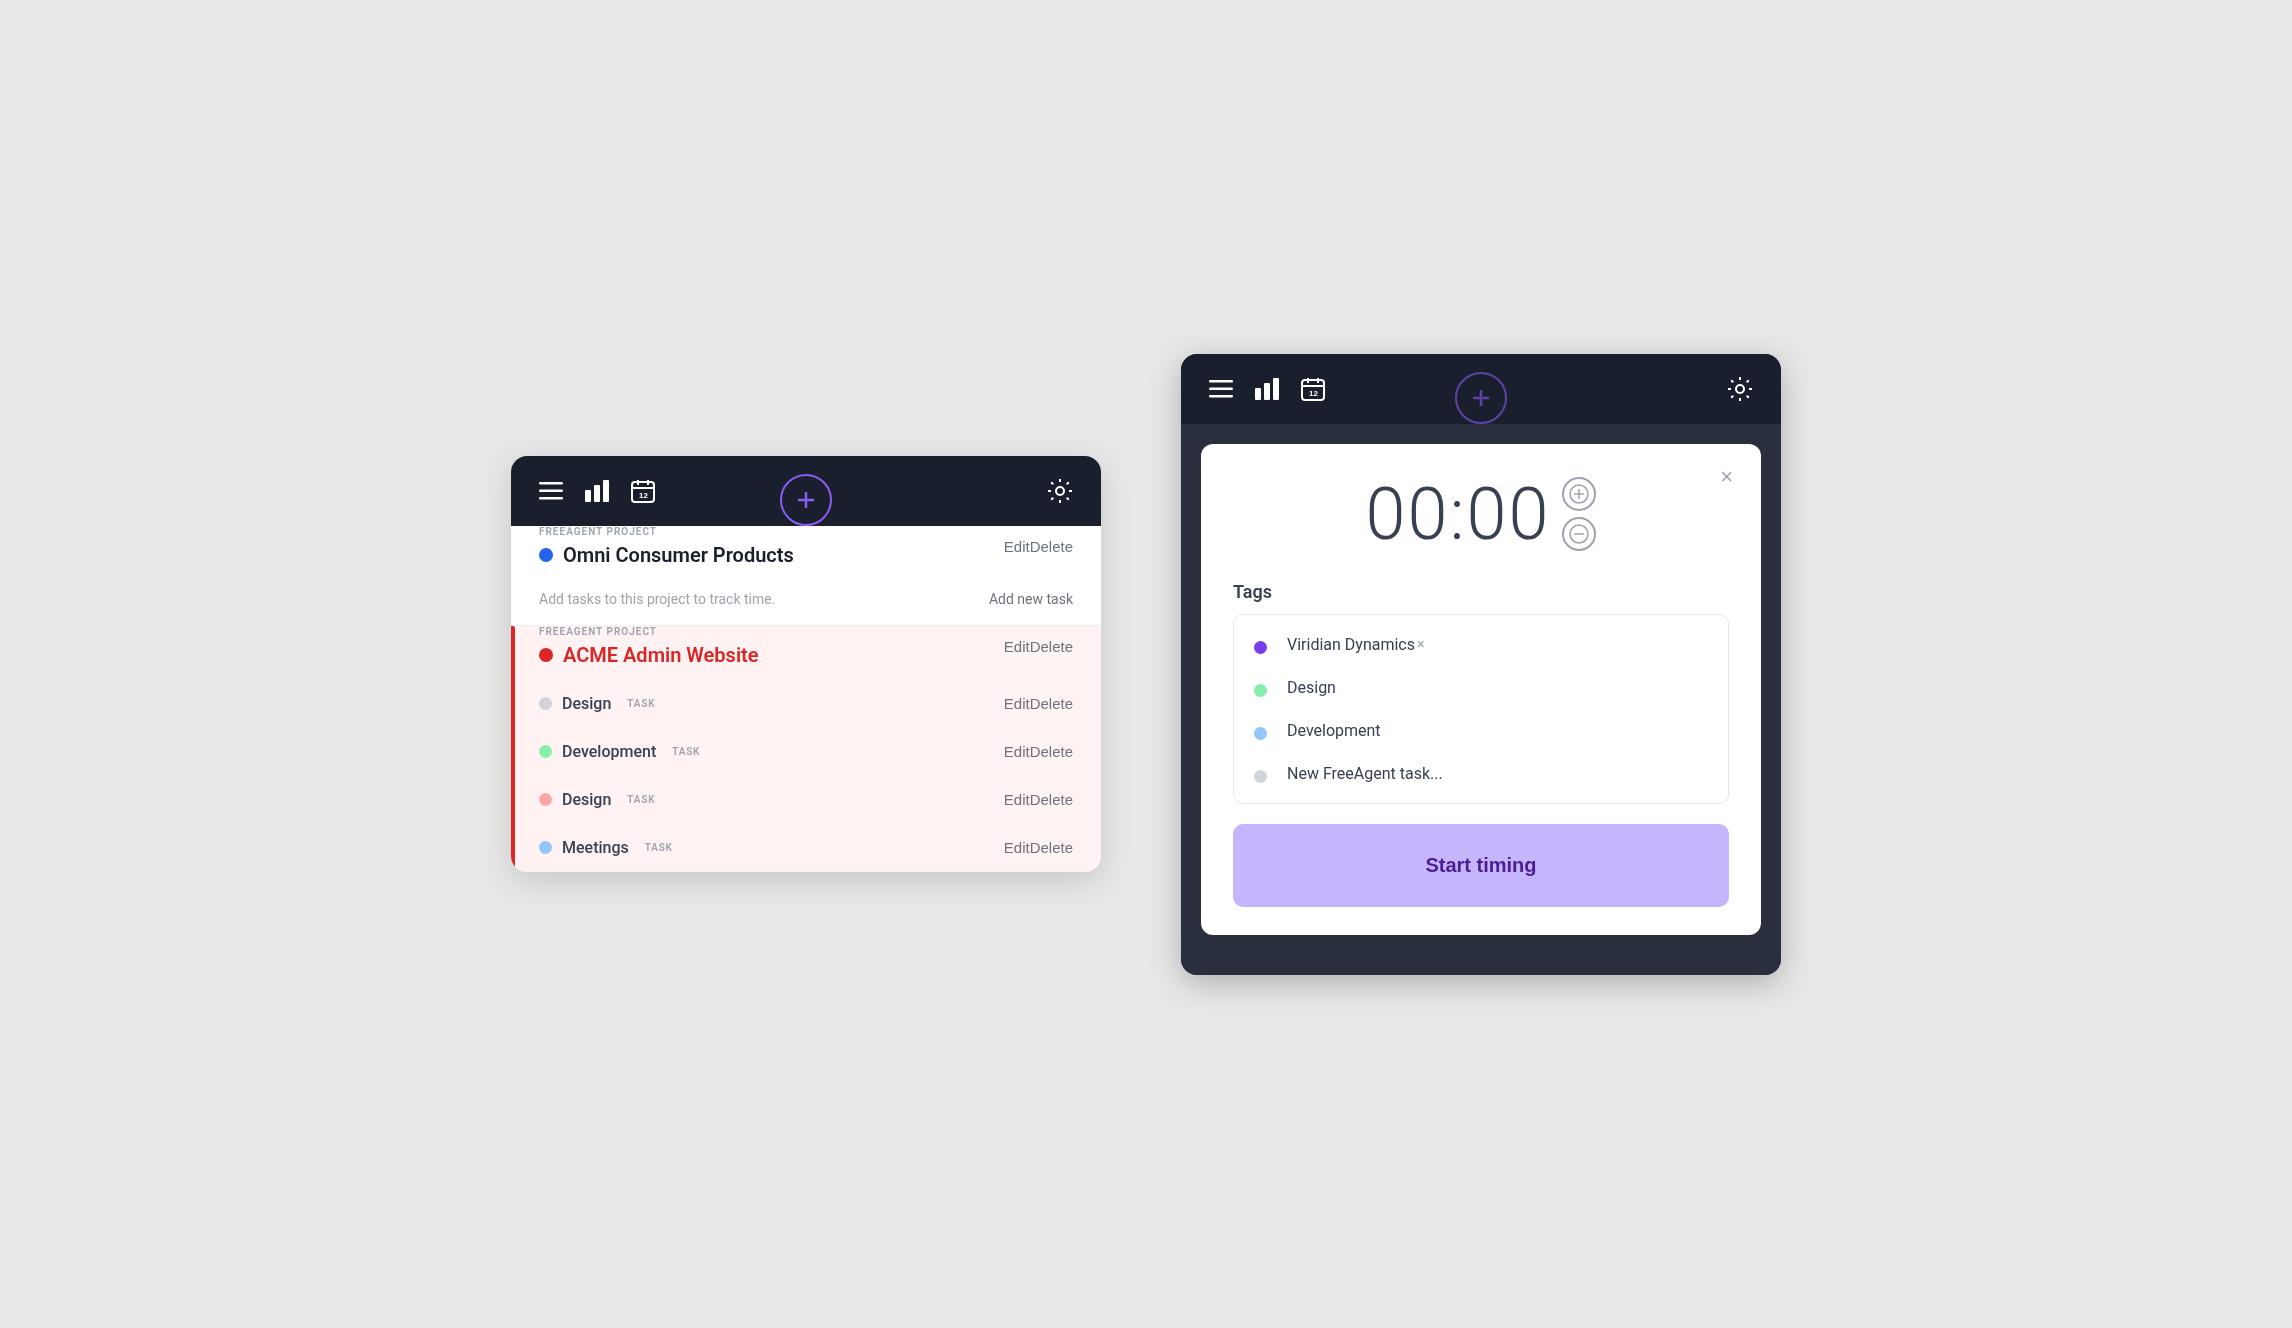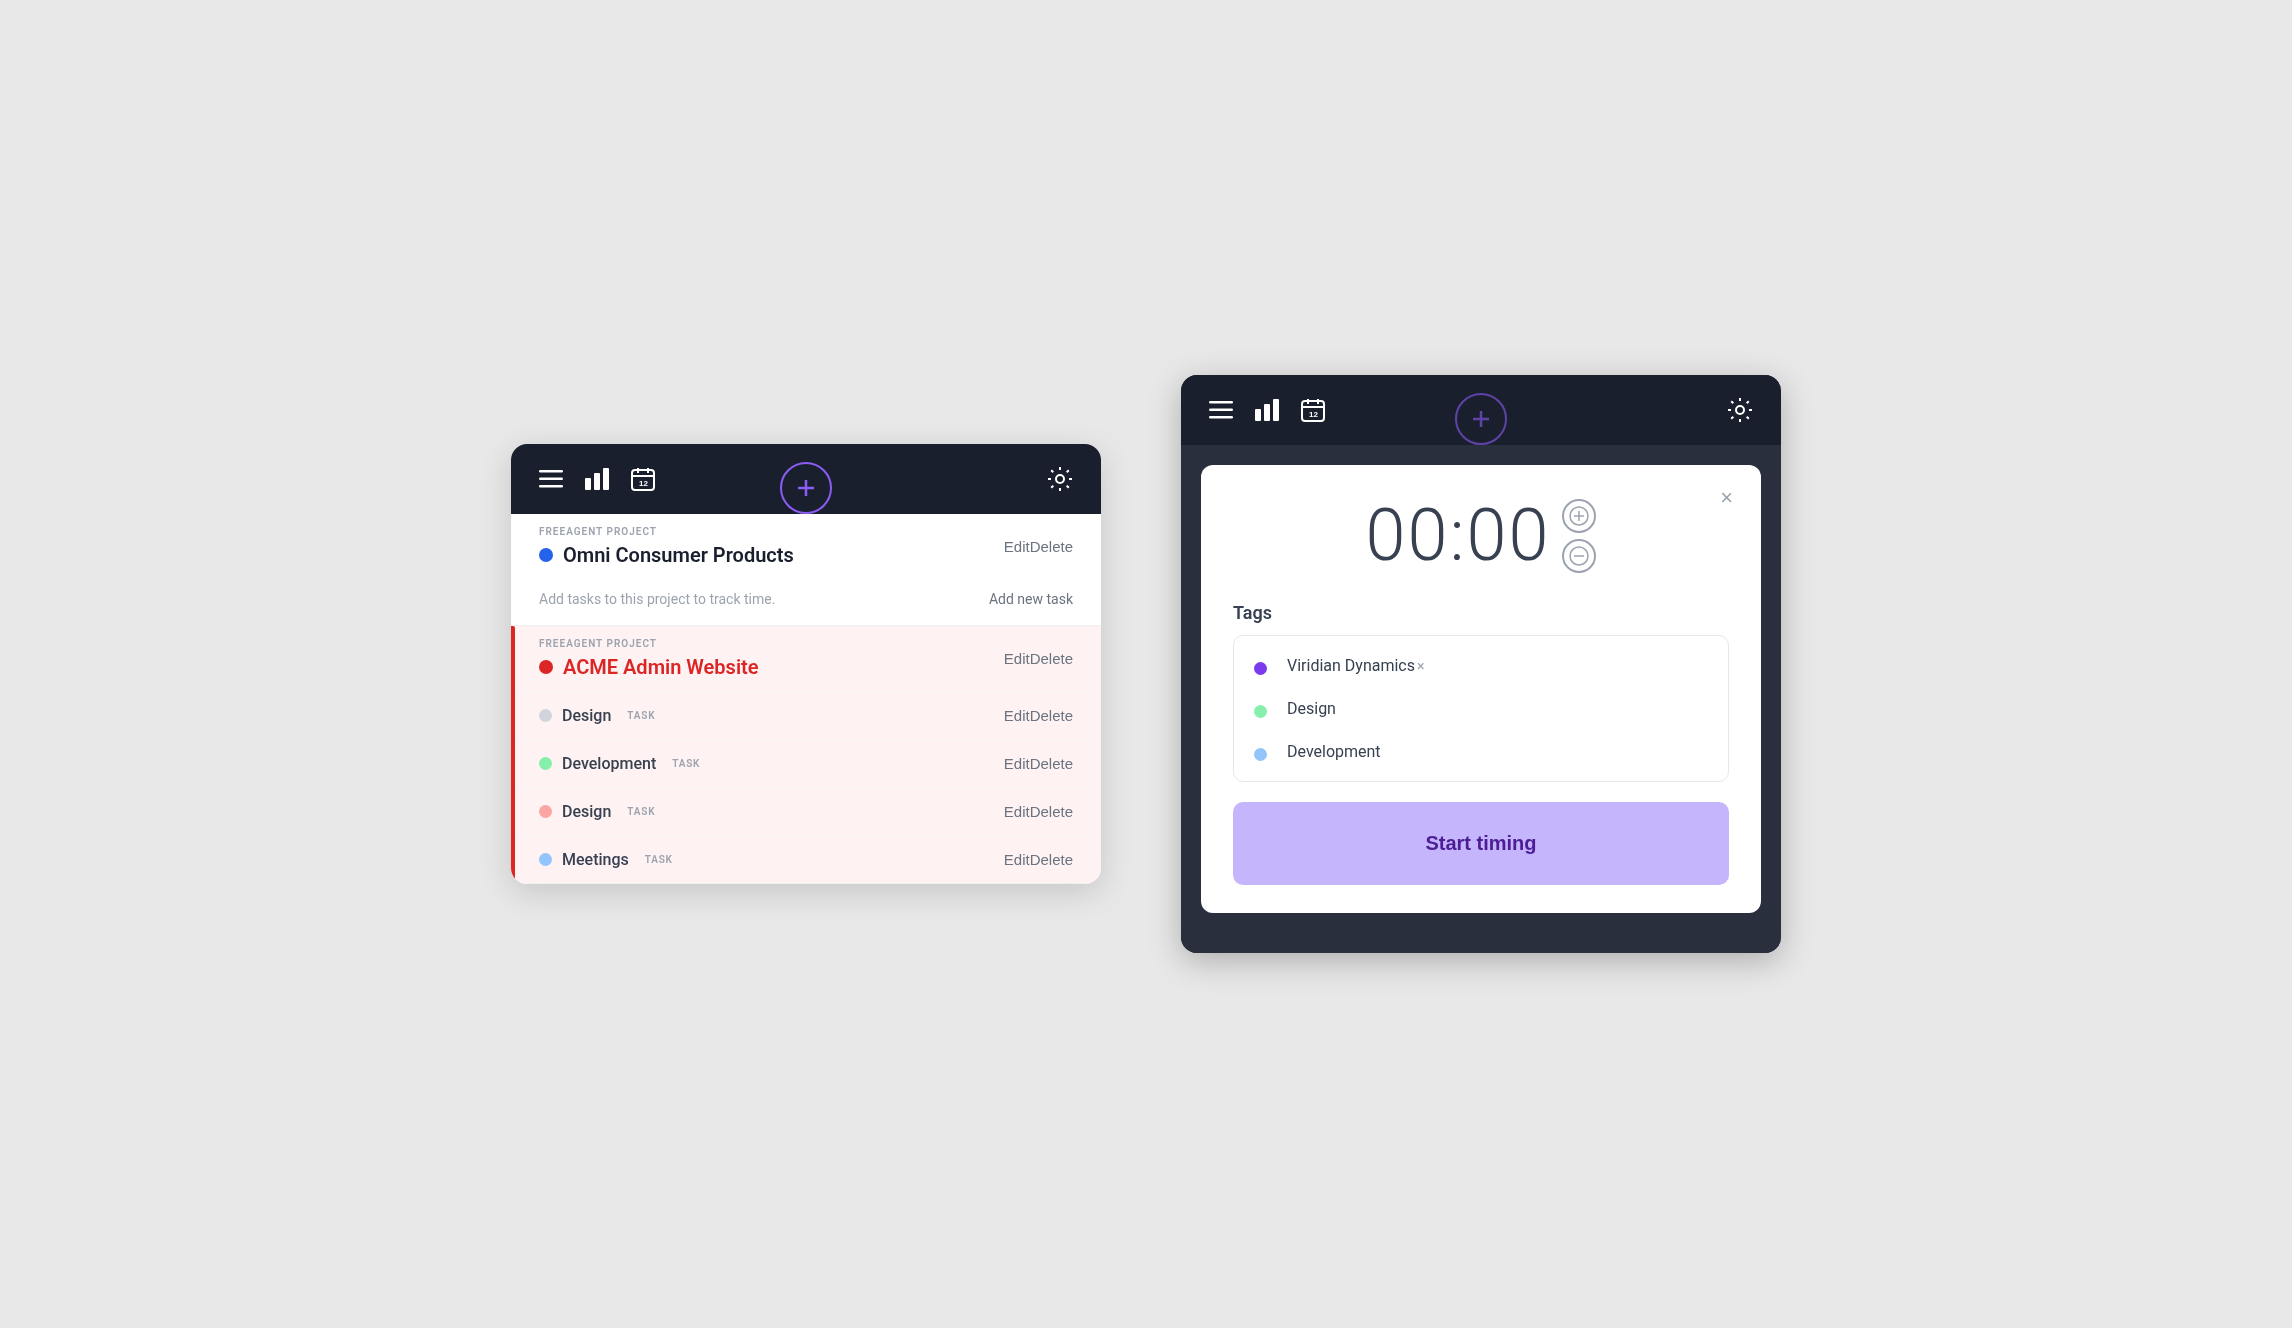--- a/index.html
+++ b/index.html
@@ -72,21 +72,21 @@
     
     .project-section {
       border-bottom: 1px solid #f0f0f0;
     }
 
     .project-section.active-section {
       background: #fef2f2;
     }
 
     .project-header {
-      padding: 12px 28px 12px;
+      padding: 0 28px 12px;
       display: flex;
       align-items: center;
       justify-content: space-between;
     }
 
     .project-label {
       font-size: 10px;
       font-weight: 600;
       letter-spacing: 1px;
       color: #9ca3af;
@@ -543,19 +543,23 @@
       <div class="tag-item">
         <div class="tag-dot" style="background:#86efac;"></div>
         <span class="tag-name">Design</span>
       </div>
 
       <div class="tag-item">
         <div class="tag-dot" style="background:#93c5fd;"></div>
         <span class="tag-name">Development</span>
       </div>
 
+      <div class="tag-item">
+        <div class="tag-dot" style="background:#d1d5db;"></div>
+        <span class="tag-name">New FreeAgent task...</span>
+      </div>
     </div>
 
     <button class="start-timing-btn">Start timing</button>
   </div>
 
   <div style="height:20px; background:#2a2f3e;"></div>
 </div>
 
 </body></html>

